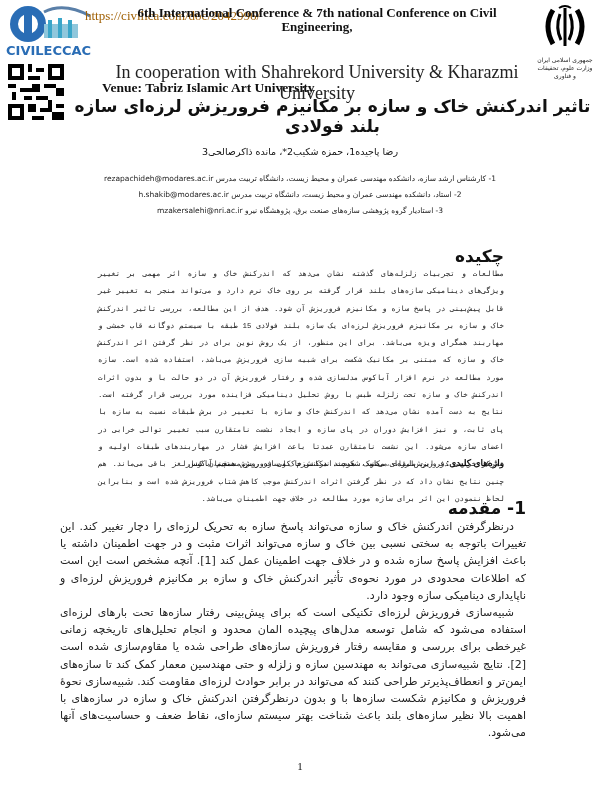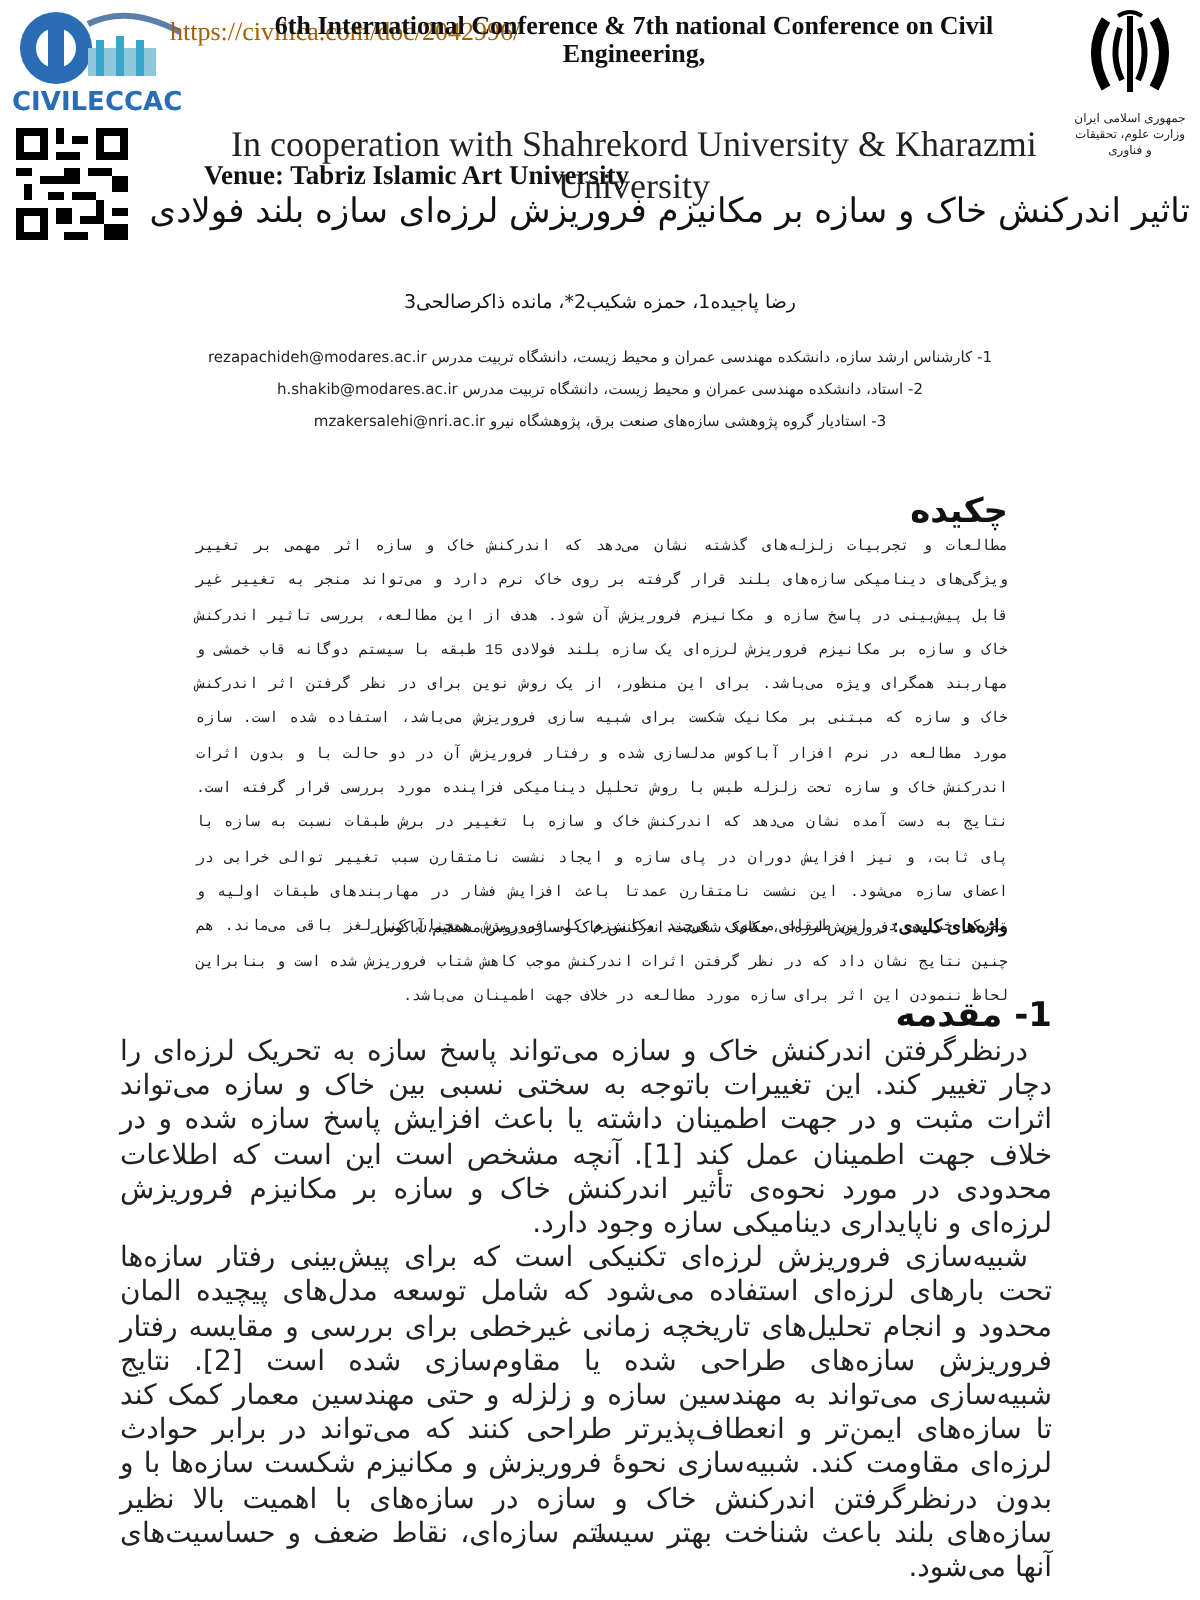--- a/index.html
+++ b/index.html
@@ -6,28 +6,28 @@
   body{width:600px;height:800px;position:relative;overflow:hidden;font-family:"DejaVu Serif",serif;color:#111;}
   .abs{position:absolute;}
   .logo{left:4px;top:2px;width:92px;height:58px;}
   .qr{left:8px;top:64px;width:56px;height:56px;}
   .emblem{left:536px;top:4px;width:58px;height:80px;text-align:center;}
   .emblem .cap{font-family:"DejaVu Sans",sans-serif;font-size:6px;line-height:8px;direction:rtl;color:#222;}
   .url{left:85px;top:8px;font-family:"Liberation Serif",serif;font-size:13px;color:#a16207;white-space:nowrap;}
   .conf1{left:102px;top:6px;width:430px;font-family:"Liberation Serif",serif;font-weight:bold;font-size:13px;line-height:14px;text-align:center;}
   .venue{left:102px;top:44px;width:430px;font-family:"Liberation Serif",serif;font-weight:bold;font-size:13.5px;margin-top:36px;}
   .coop{left:102px;top:62px;width:430px;font-family:"Liberation Serif",serif;font-size:18px;text-align:center;color:#222;}
-  .title{left:70px;top:96px;width:525px;font-family:"DejaVu Sans",sans-serif;font-weight:normal;font-size:17px;direction:rtl;text-align:right;}
+  .title{left:70px;top:96px;width:525px;font-family:"DejaVu Sans",sans-serif;font-weight:bold;font-size:17px;direction:rtl;text-align:center;}
   .authors{left:80px;top:146px;width:440px;font-family:"DejaVu Sans",sans-serif;font-size:9.5px;direction:rtl;text-align:center;}
   .aff{left:80px;width:440px;font-family:"DejaVu Sans",sans-serif;font-size:7.5px;direction:rtl;text-align:center;color:#222;}
   .sec-h{font-family:"DejaVu Sans",sans-serif;font-weight:bold;font-size:17px;direction:rtl;}
   .abstract{left:98px;top:266px;width:406px;font-family:Liberation Mono, monospace;font-size:7.4px;line-height:17.3px;direction:rtl;text-align:justify;color:#222;}
   .keywords{left:98px;top:458px;width:406px;font-family:Liberation Sans, sans-serif;font-size:7.6px;direction:rtl;}
   .keywords b{font-size:9px;}
-  .body{left:60px;top:518px;width:466px;font-family:"DejaVu Sans",sans-serif;font-size:14px;line-height:17.2px;direction:rtl;text-align:justify;color:#222;}
+  .body{left:60px;top:518px;width:466px;font-family:"DejaVu Sans",sans-serif;font-size:11px;line-height:17.2px;direction:rtl;text-align:justify;color:#222;}
   .body p{margin:0;text-indent:12px;}
   .pagenum{left:0;top:760px;width:600px;text-align:center;font-family:"Liberation Serif",serif;font-size:11px;}
 </style>
 </head>
 <body>
 
 <div class="abs logo">
   <svg width="92" height="58" viewBox="0 0 92 58">
     <circle cx="24" cy="22" r="18" fill="#2a6db5"></circle>
     <circle cx="24" cy="22" r="10" fill="#fff"></circle>

